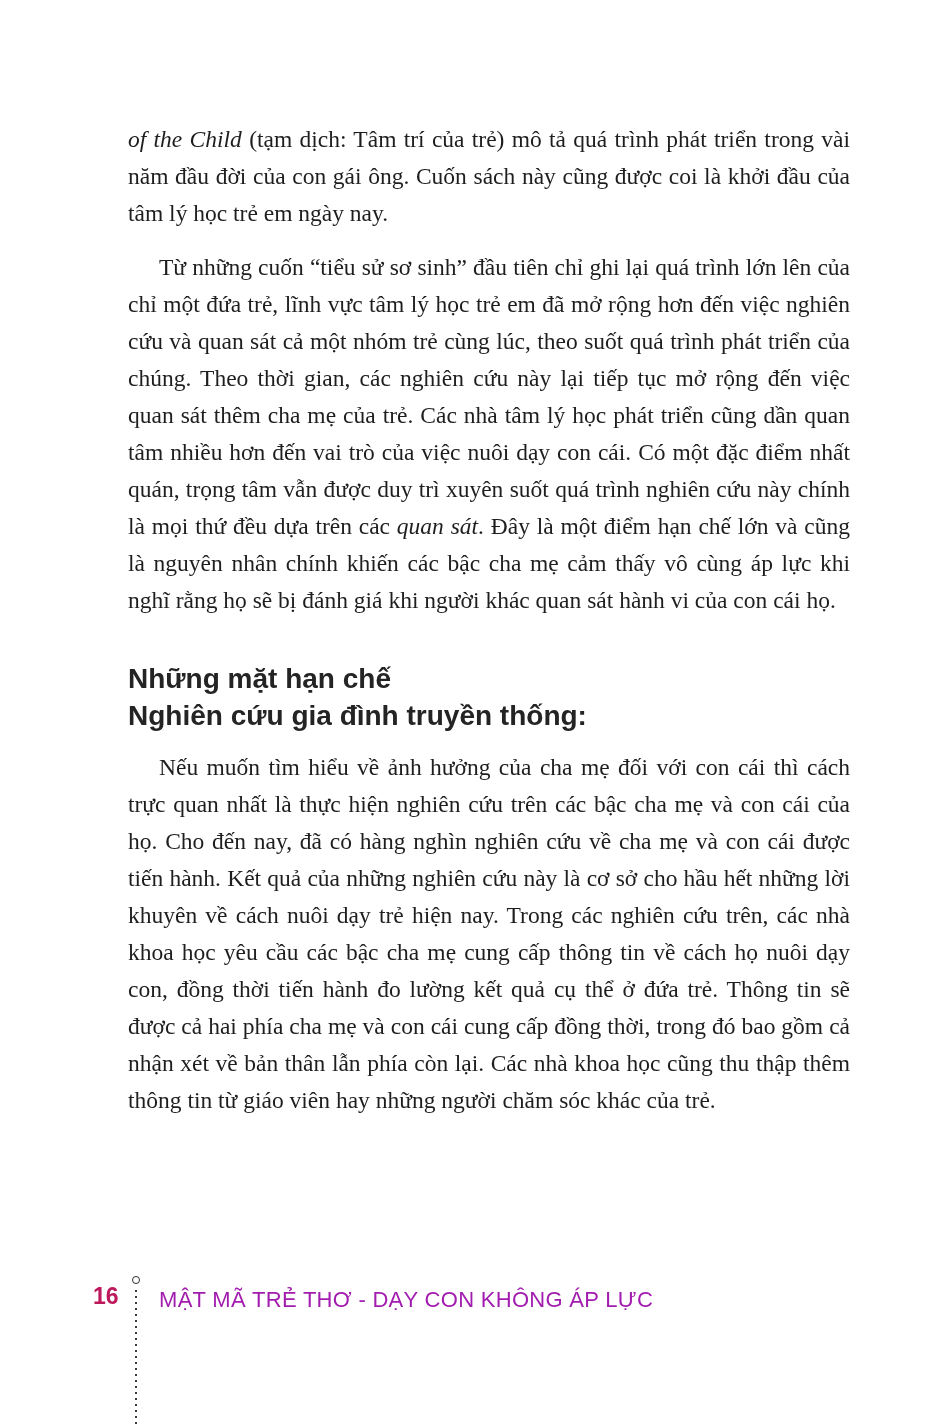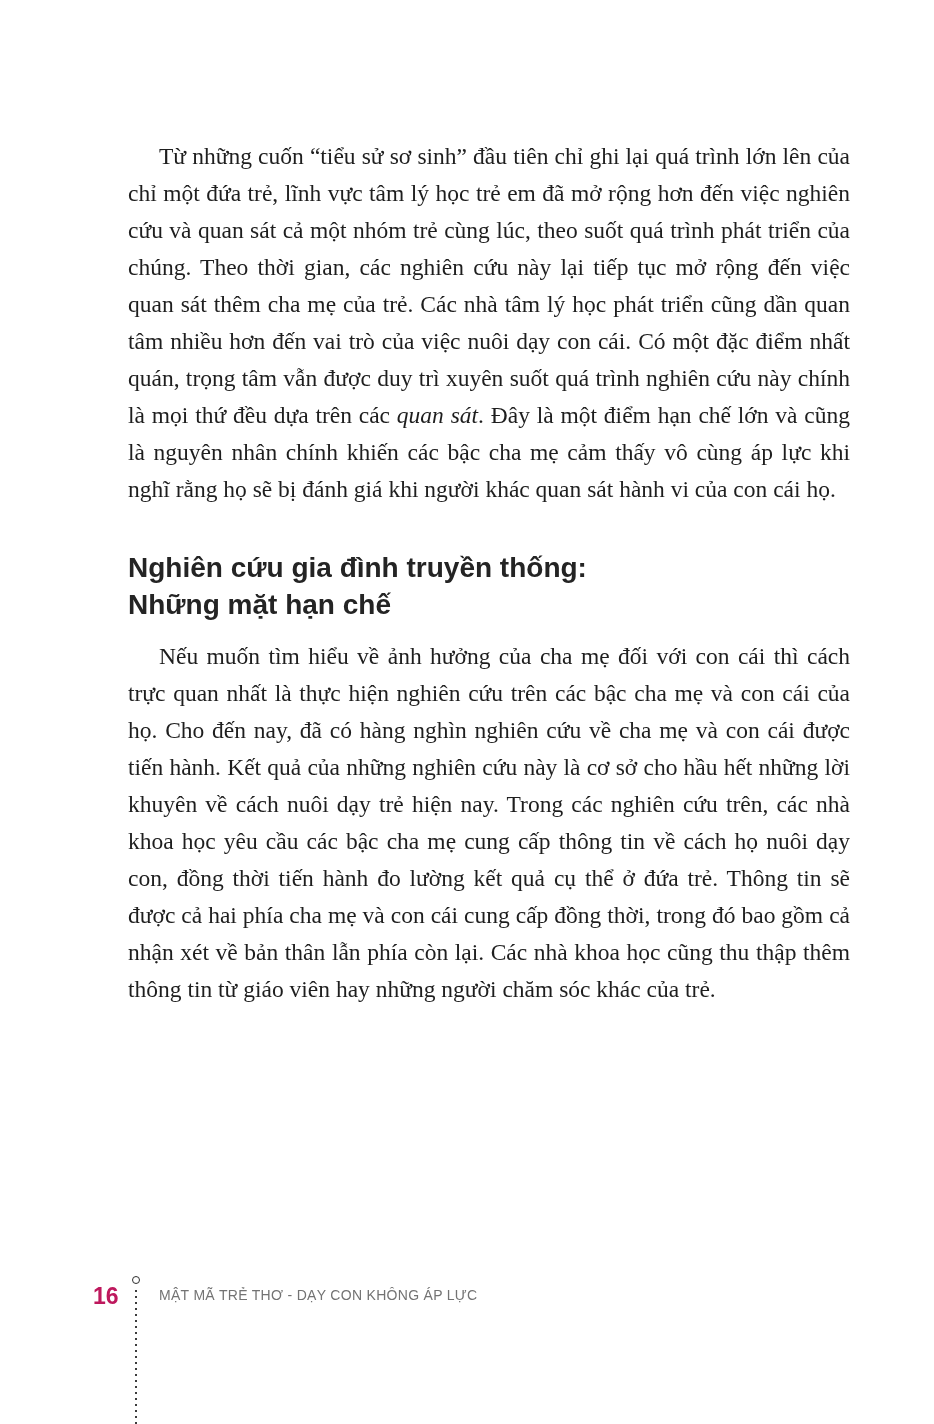--- a/index.html
+++ b/index.html
@@ -70,39 +70,40 @@
     top: 1290px;
     width: 2.4px;
     height: 134px;
     background: repeating-linear-gradient(to bottom, #3c3c3c 0px, #3c3c3c 2.2px, transparent 2.2px, transparent 6px);
   }
   .rtitle {
     position: absolute;
     left: 159px;
     top: 1287px;
     font-family: "Liberation Sans", sans-serif;
-    font-size: 14px;
+    font-size: 22px;
     letter-spacing: 0.3px;
-    color: #737373;
+    color: #a21caf;
     white-space: nowrap;
   }
 </style>
 </head>
 <body>
 
 <div class="page">
 
   <div class="text-col">
 
+    <p class="body-para"><em>of the Child</em><span> (tạm dịch: Tâm trí của trẻ) mô tả quá trình phát triển trong vài năm đầu đời của con gái ông. Cuốn sách này cũng được coi là khởi đầu của tâm lý học trẻ em ngày nay.</span></p>
 
     <p class="body-para indent gap-before"><span>Từ những cuốn “tiểu sử sơ sinh” đầu tiên chỉ ghi lại quá trình lớn lên của chỉ một đứa trẻ, lĩnh vực tâm lý học trẻ em đã mở rộng hơn đến việc nghiên cứu và quan sát cả một nhóm trẻ cùng lúc, theo suốt quá trình phát triển của chúng. Theo thời gian, các nghiên cứu này lại tiếp tục mở rộng đến việc quan sát thêm cha mẹ của trẻ. Các nhà tâm lý học phát triển cũng dần quan tâm nhiều hơn đến vai trò của việc nuôi dạy con cái. Có một đặc điểm nhất quán, trọng tâm vẫn được duy trì xuyên suốt quá trình nghiên cứu này chính là mọi thứ đều dựa trên các </span><em>quan sát</em><span>. Đây là một điểm hạn chế lớn và cũng là nguyên nhân chính khiến các bậc cha mẹ cảm thấy vô cùng áp lực khi nghĩ rằng họ sẽ bị đánh giá khi người khác quan sát hành vi của con cái họ.</span></p>
 
     <div class="heading">
+      <div>Những mặt hạn chế</div>
       <div>Nghiên cứu gia đình truyền thống:</div>
-      <div>Những mặt hạn chế</div>
     </div>
 
     <p class="body-para indent"><span>Nếu muốn tìm hiểu về ảnh hưởng của cha mẹ đối với con cái thì cách trực quan nhất là thực hiện nghiên cứu trên các bậc cha mẹ và con cái của họ. Cho đến nay, đã có hàng nghìn nghiên cứu về cha mẹ và con cái được tiến hành. Kết quả của những nghiên cứu này là cơ sở cho hầu hết những lời khuyên về cách nuôi dạy trẻ hiện nay. Trong các nghiên cứu trên, các nhà khoa học yêu cầu các bậc cha mẹ cung cấp thông tin về cách họ nuôi dạy con, đồng thời tiến hành đo lường kết quả cụ thể ở đứa trẻ. Thông tin sẽ được cả hai phía cha mẹ và con cái cung cấp đồng thời, trong đó bao gồm cả nhận xét về bản thân lẫn phía còn lại. Các nhà khoa học cũng thu thập thêm thông tin từ giáo viên hay những người chăm sóc khác của trẻ.</span></p>
 
   </div>
 
   <div>
     <span class="pnum">16</span>
     <span class="ornament-circle"></span>
     <span class="dotted"></span>

